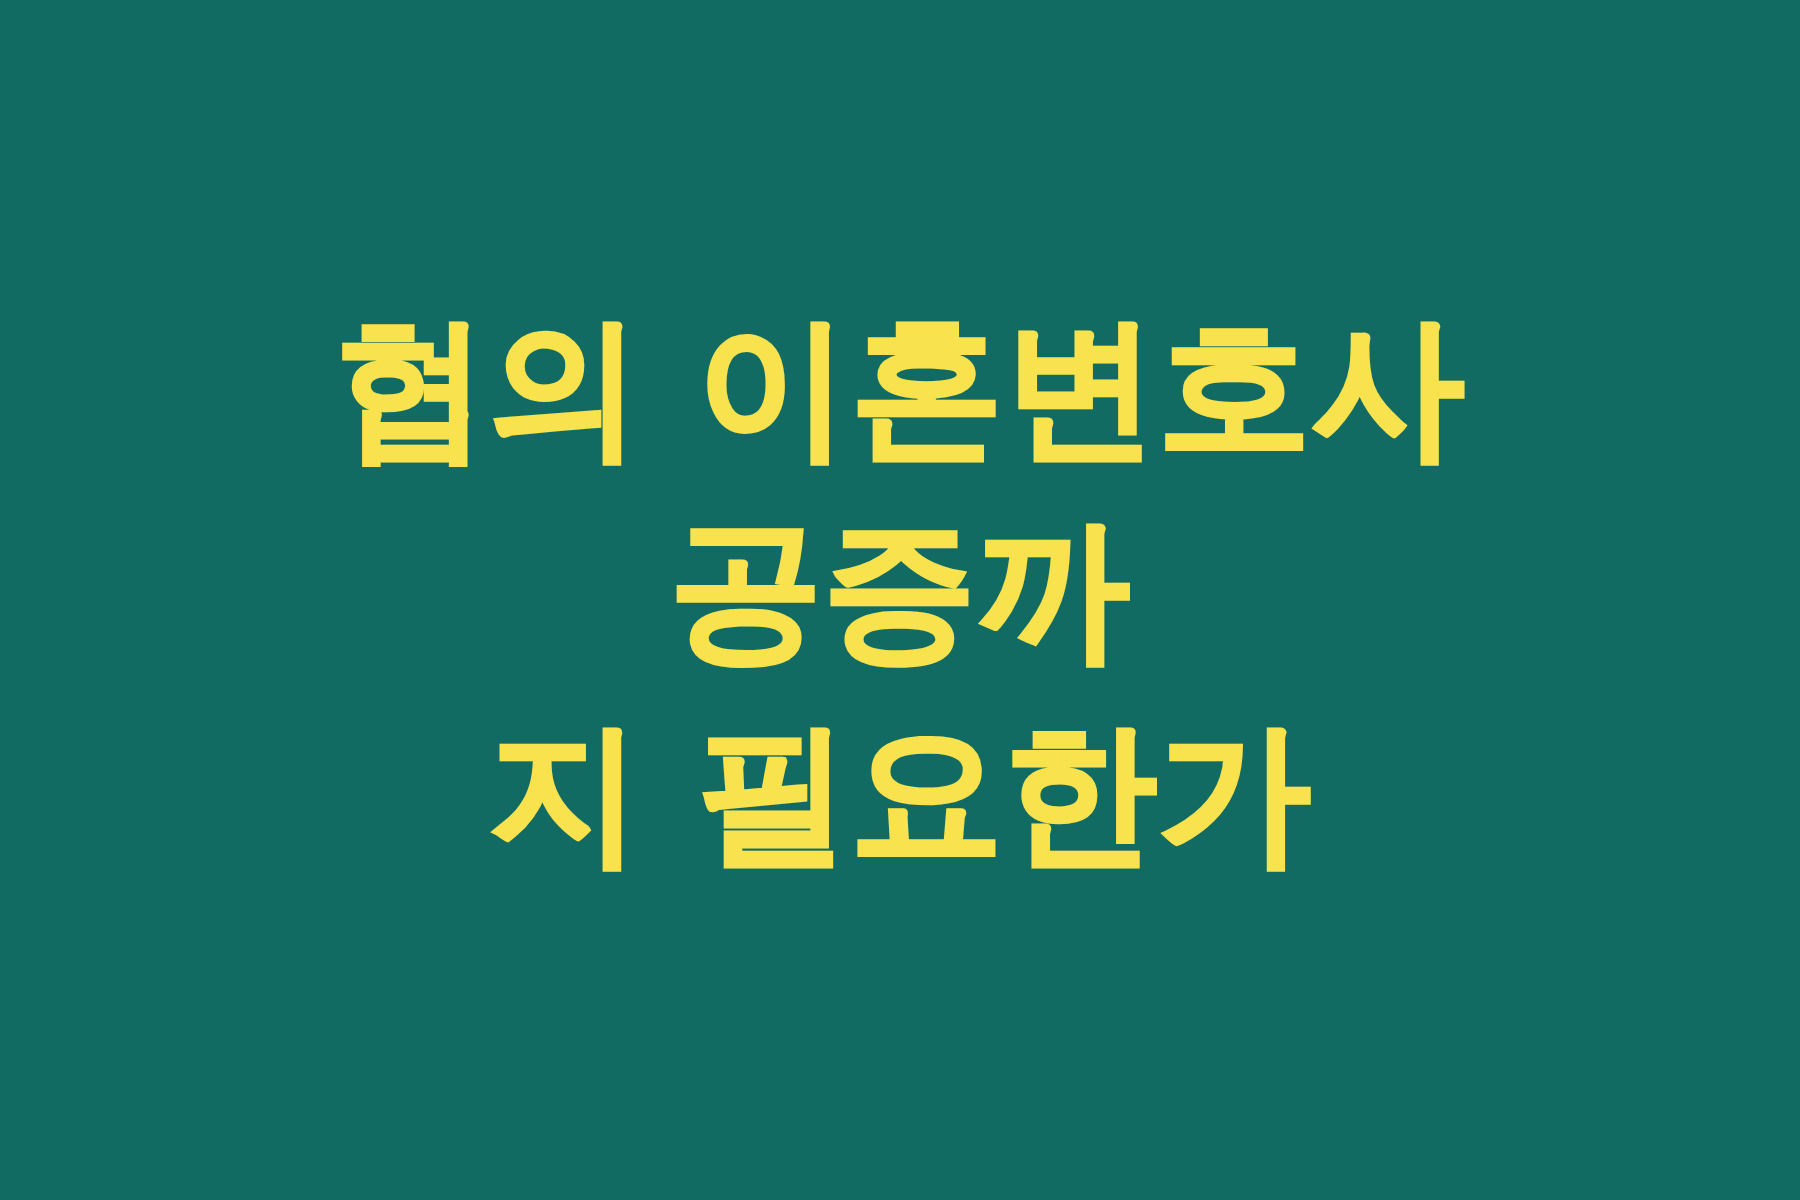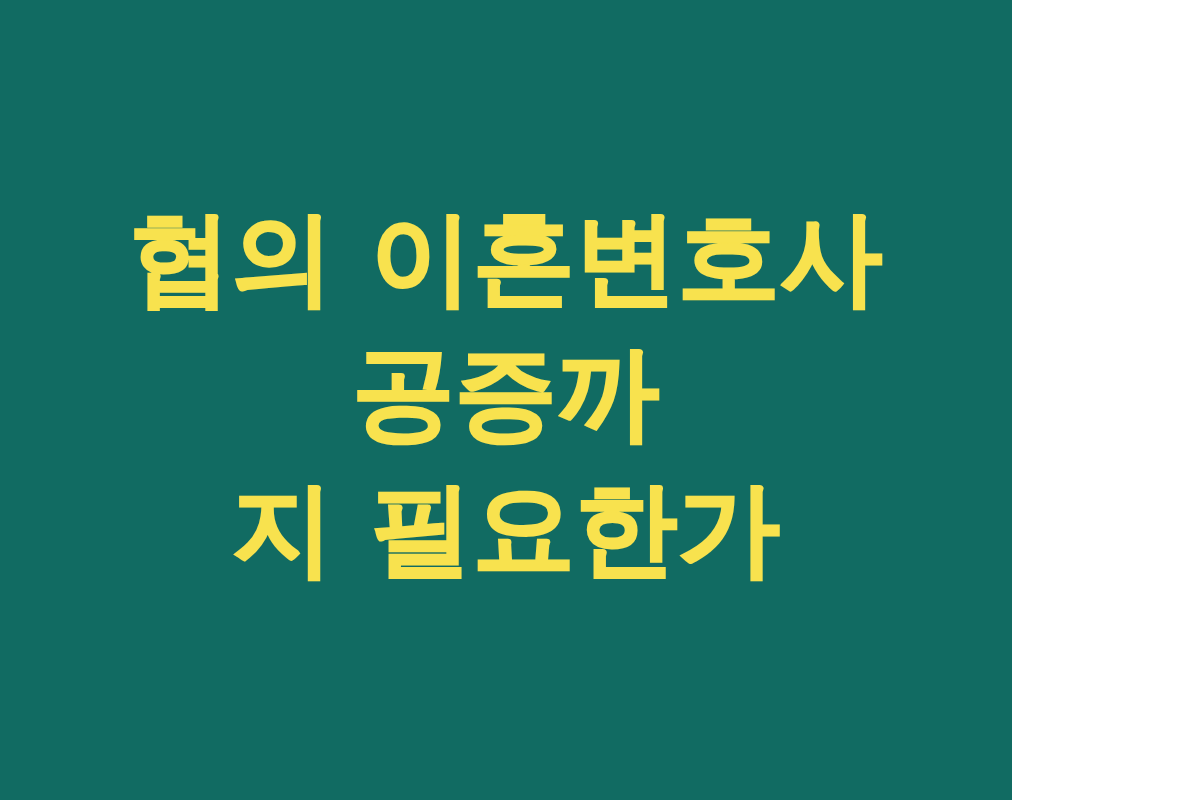--- a/index.html
+++ b/index.html
@@ -43,18 +43,18 @@
     
     -webkit-text-stroke: 2px currentColor;
     paint-order: stroke fill;
     text-rendering: geometricPrecision;
     transform: translateY(-6px);
   }
 </style>
 </head>
 <body>
 
-<div class="banner" style="background: rgb(17, 107, 98); width: 1012px; height: 800px;">
+<div class="banner" style="background: rgb(17, 107, 98); width: 1200px; height: 800px;">
 
   <h1 class="headline" style="color: rgb(248, 226, 78); text-align: center;">협의 이혼변호사 공증까
 지 필요한가</h1>
 
 </div>
 
 </body></html>

